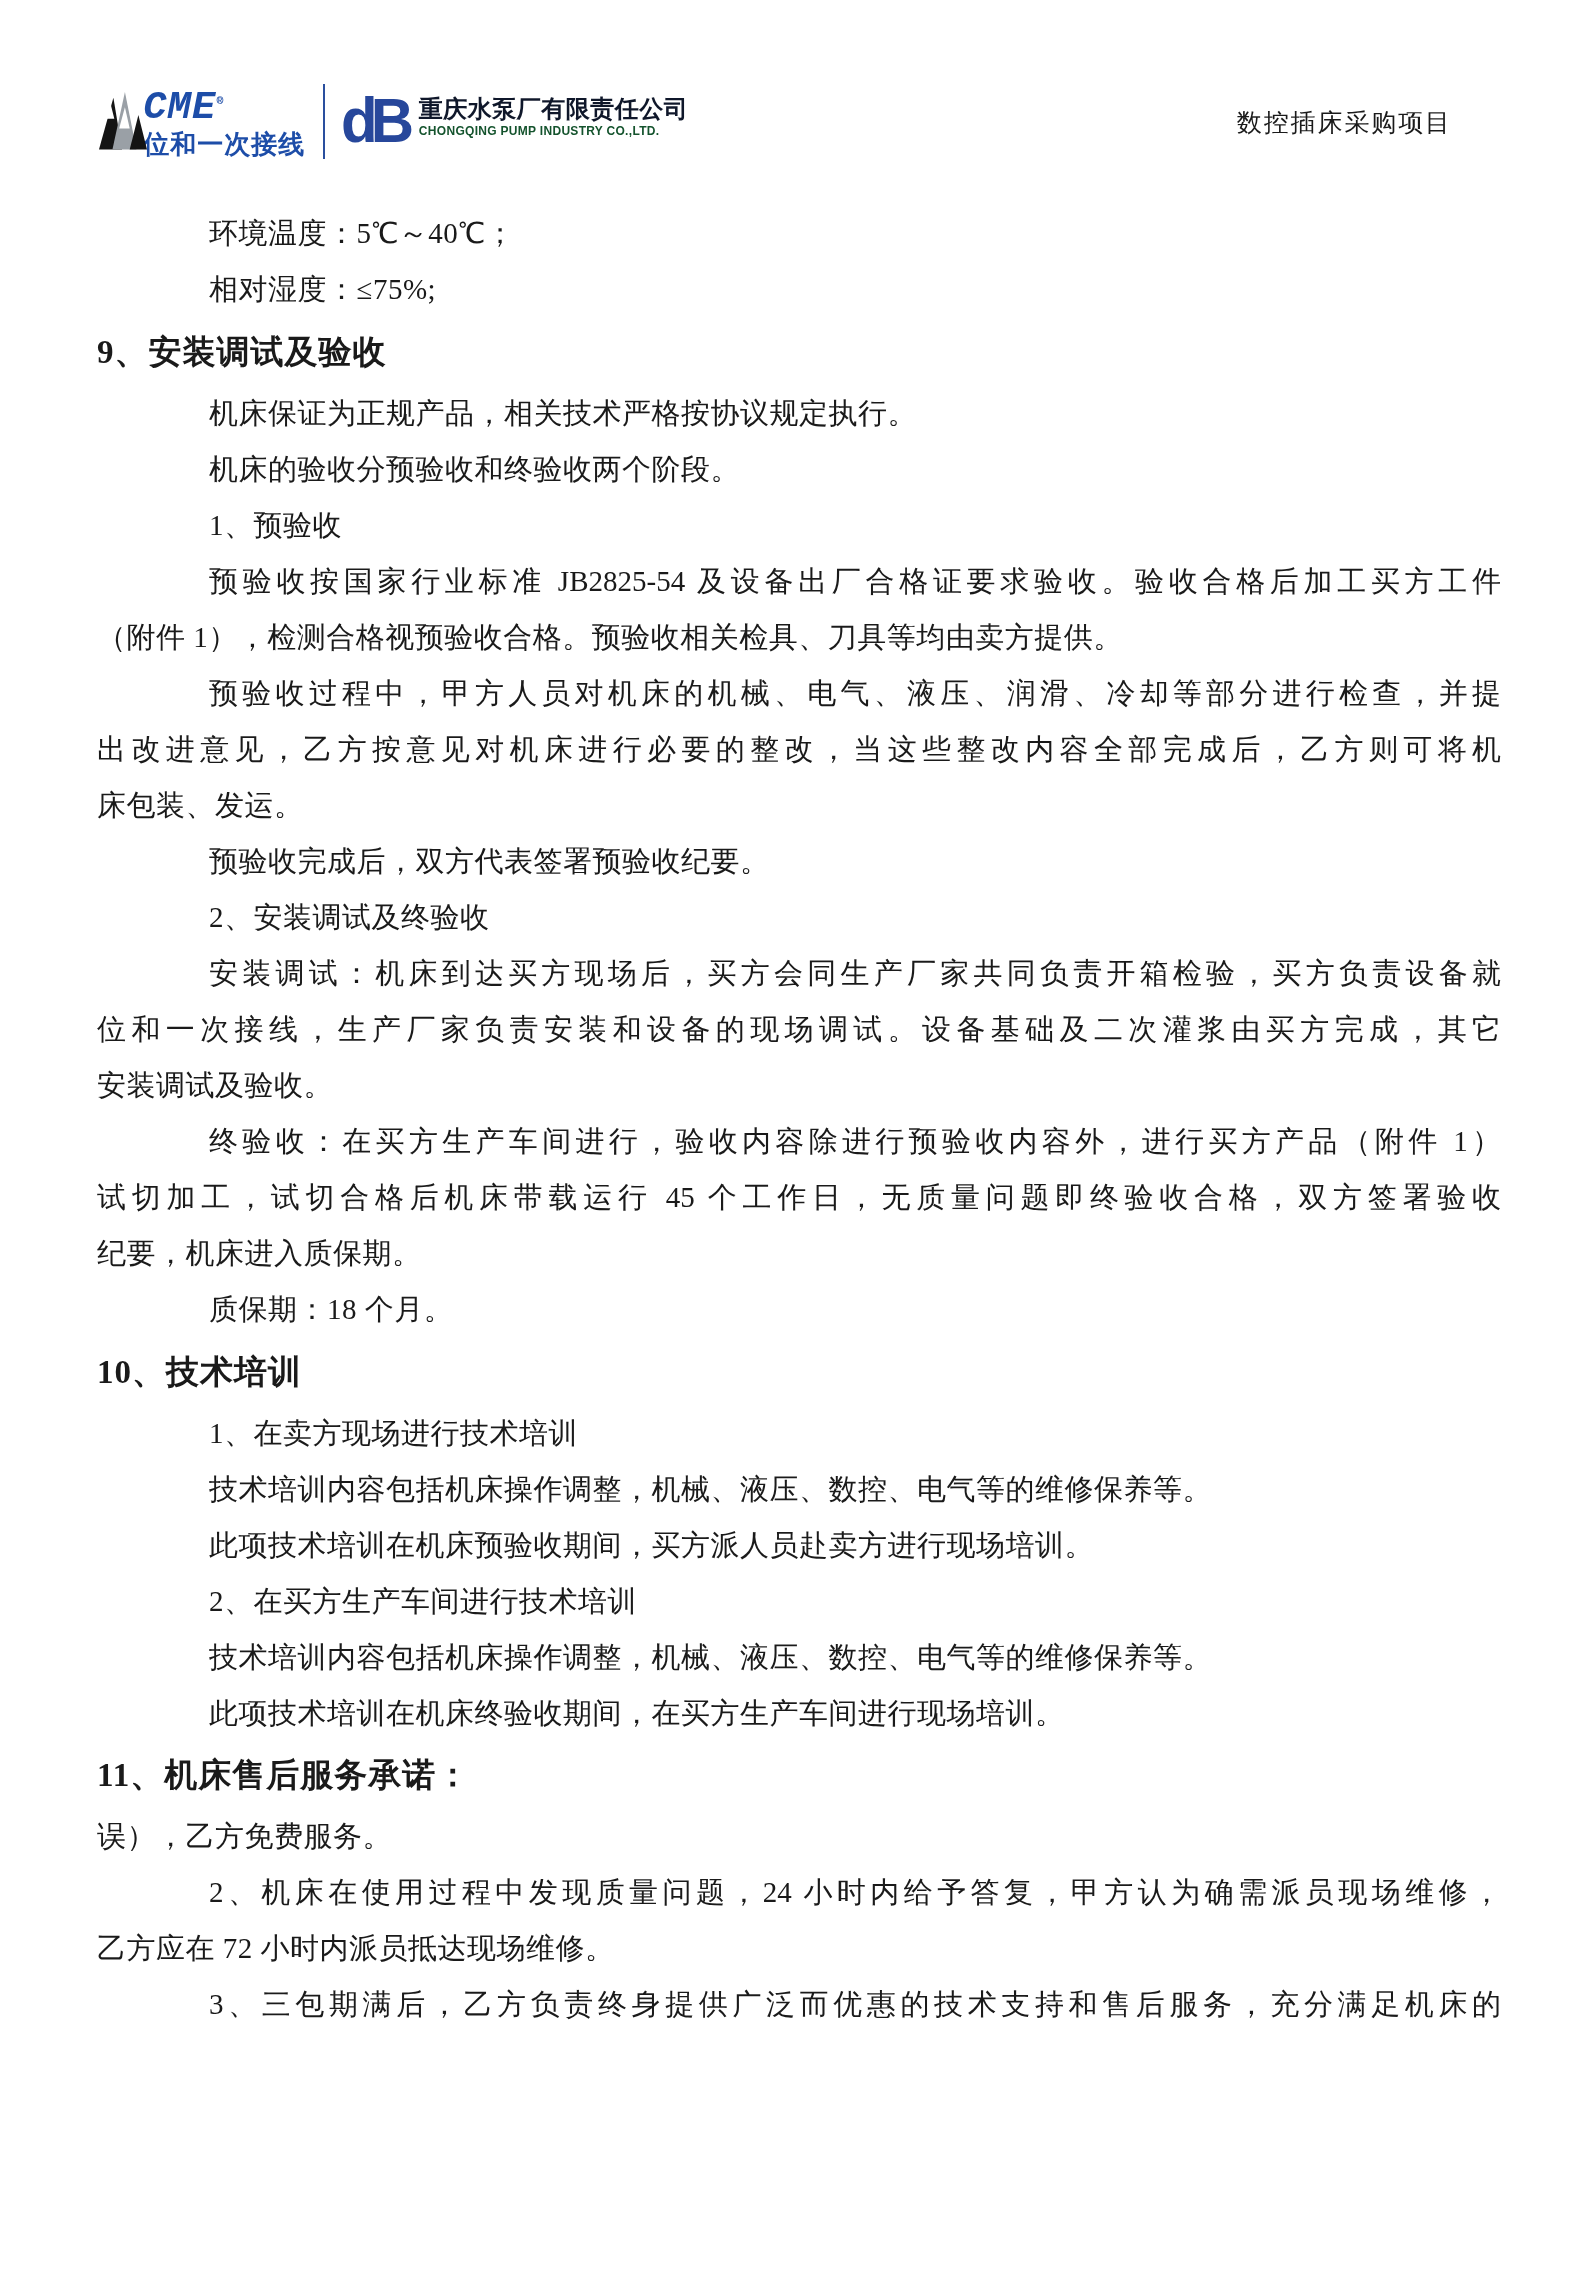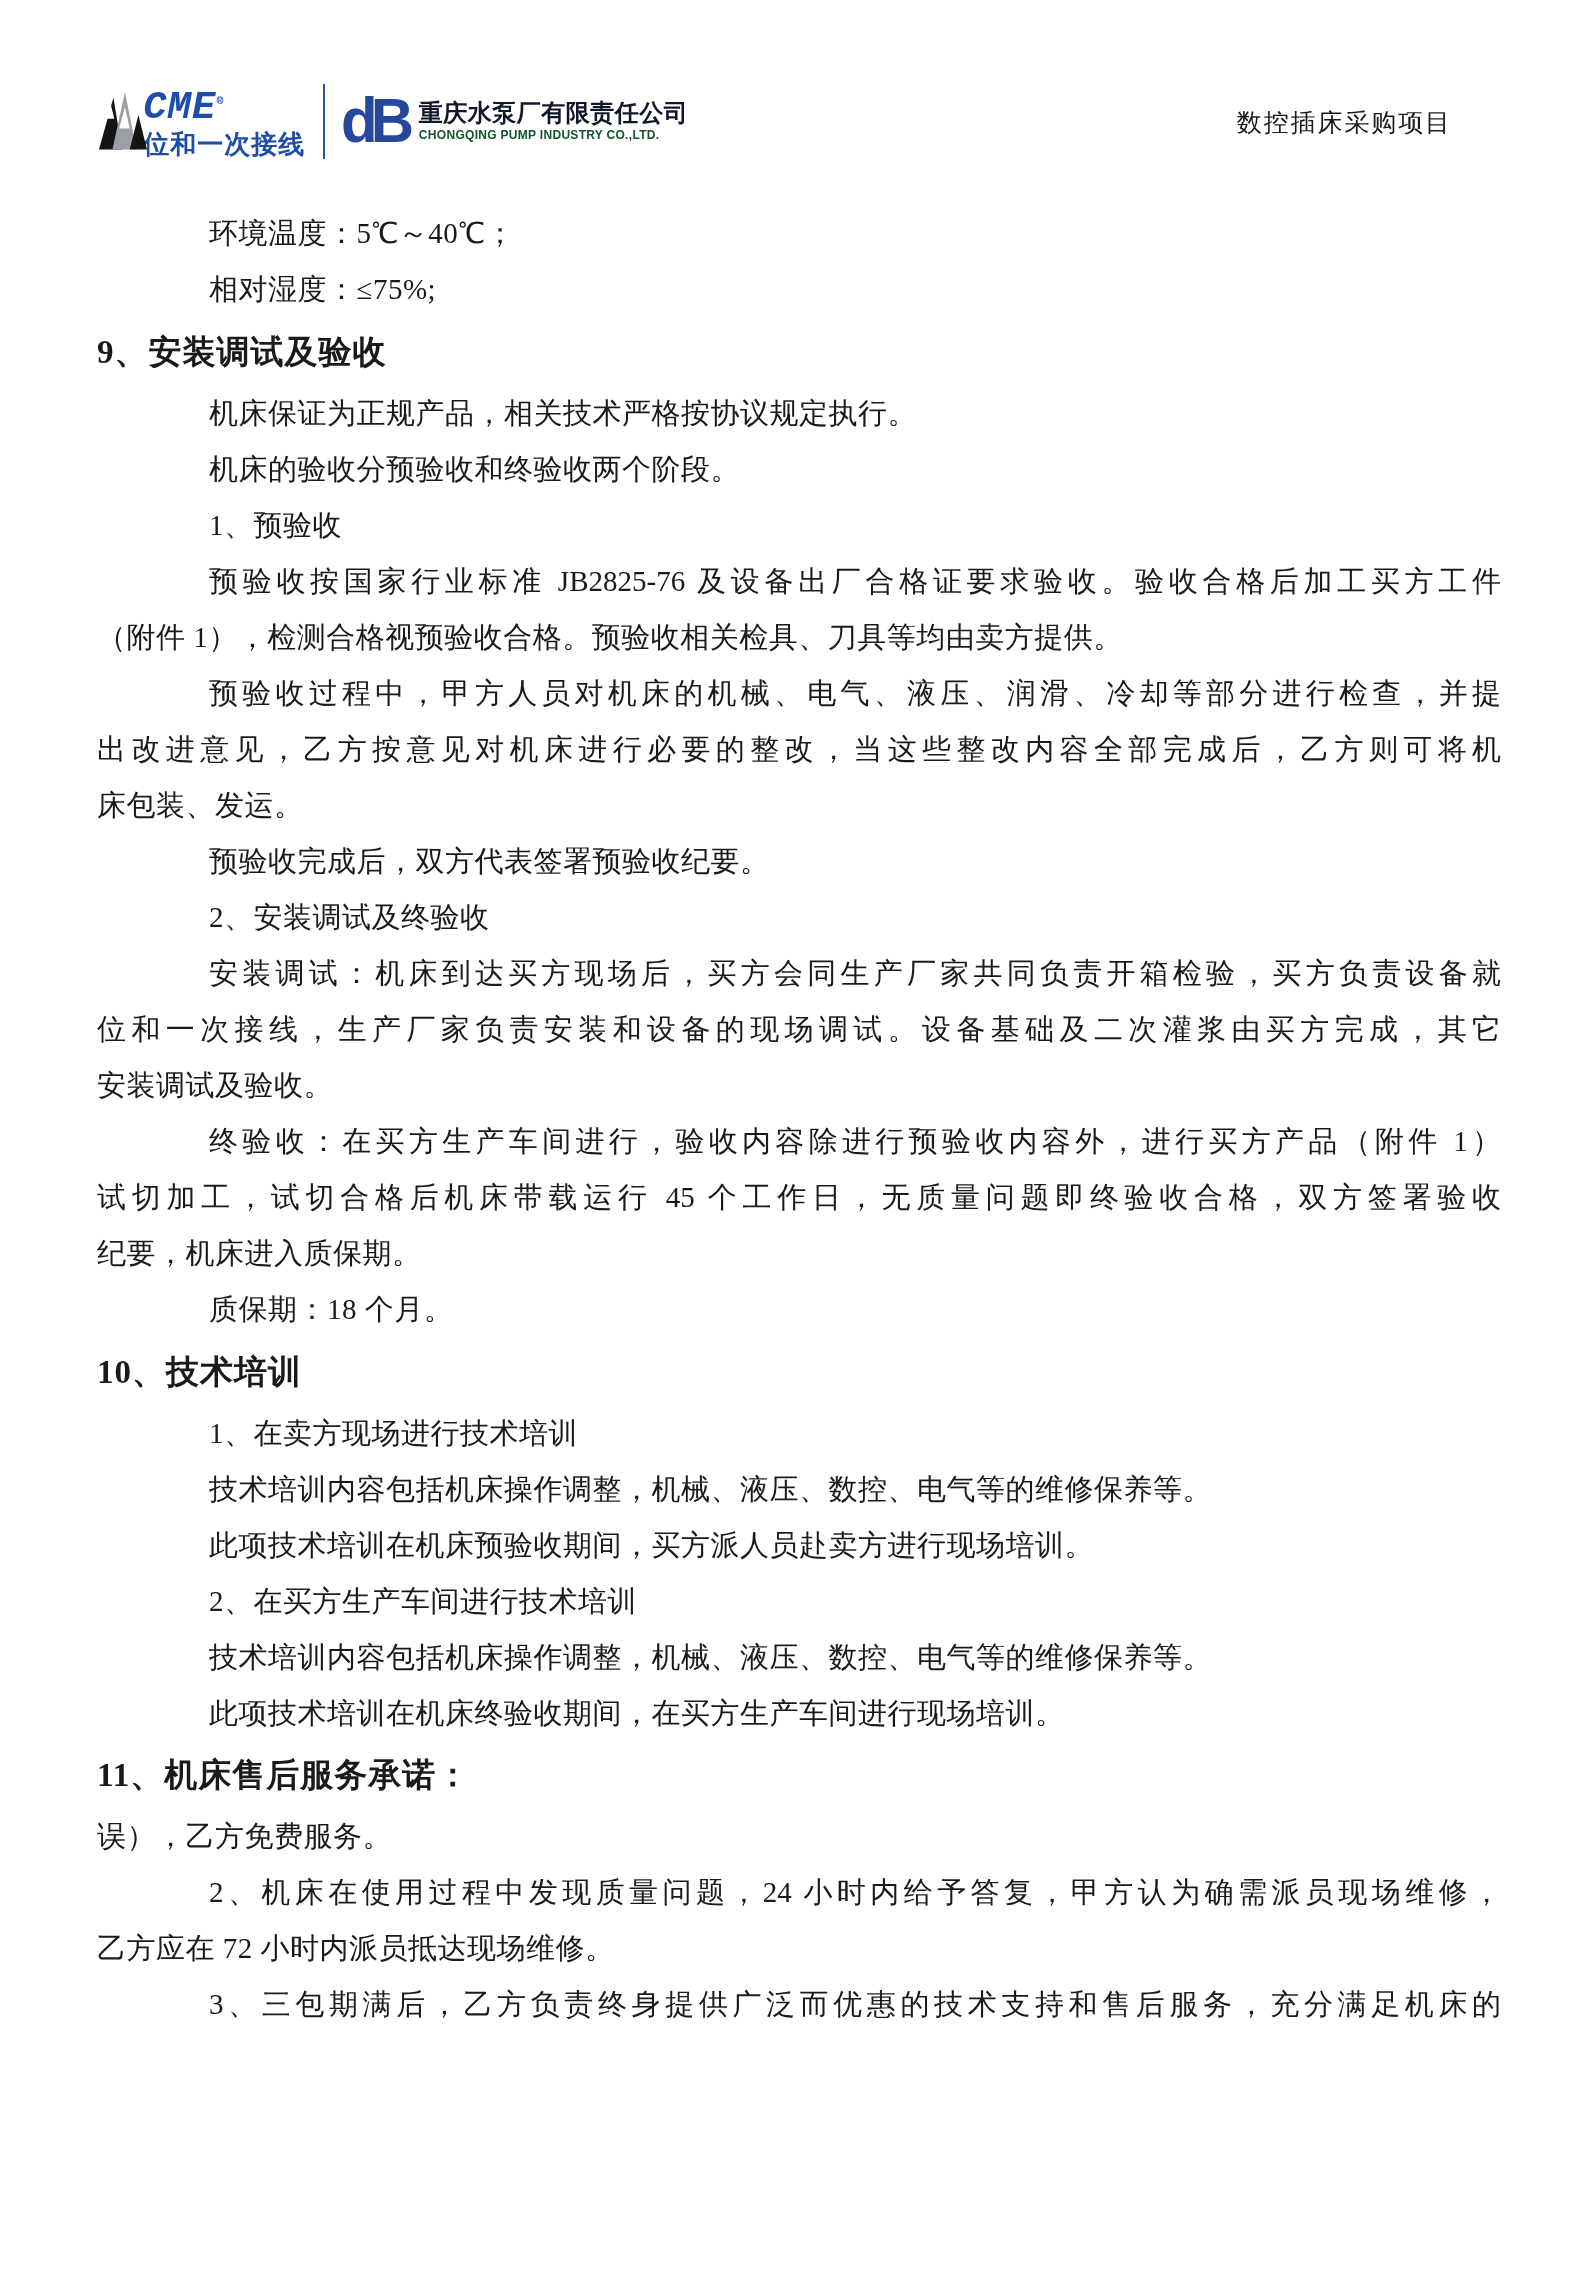--- a/index.html
+++ b/index.html
@@ -31,21 +31,21 @@
   }
   .cme-reg { font-size:11.6px; vertical-align:super; font-style:normal; }
   .cme-cn {
     font-family:"Liberation Sans", sans-serif;
     font-weight:bold; font-size:26px; line-height:33px;
     color:#1d4da8; letter-spacing:1px;
   }
 
   .logo-divider { width:2.9px; height:75px; background:#2a4f9e; margin:0 15.4px 0 17.4px; }
 
-  .pump-logo { display:flex; align-items:center; }
+  .pump-logo { display:flex; align-items:flex-start; }
   .pump-mark {
     font-family:"Liberation Sans", sans-serif;
     font-weight:bold; font-size:60px; line-height:54px;
     color:#27479b; letter-spacing:-6.8px;
     transform:scaleY(1.05);
     margin-right:11.6px;
   }
   .pump-texts { display:flex; flex-direction:column; }
   .pump-cn {
     font-family:"Liberation Sans", sans-serif;
@@ -121,21 +121,21 @@
 
   <div class="project-label">数控插床采购项目</div>
 
   <div class="content">
       <div class="line body indent">环境温度：5℃～40℃；</div>
       <div class="line body indent">相对湿度：≤75%;</div>
       <div class="line heading">9、安装调试及验收</div>
       <div class="line body indent">机床保证为正规产品，相关技术严格按协议规定执行。</div>
       <div class="line body indent">机床的验收分预验收和终验收两个阶段。</div>
       <div class="line body indent">1、预验收</div>
-      <div class="line body indent full">预验收按国家行业标准 JB2825-76 及设备出厂合格证要求验收。验收合格后加工买方工件</div>
+      <div class="line body indent full">预验收按国家行业标准 JB2825-54 及设备出厂合格证要求验收。验收合格后加工买方工件</div>
       <div class="line body">（附件 1），检测合格视预验收合格。预验收相关检具、刀具等均由卖方提供。</div>
       <div class="line body indent full">预验收过程中，甲方人员对机床的机械、电气、液压、润滑、冷却等部分进行检查，并提</div>
       <div class="line body full">出改进意见，乙方按意见对机床进行必要的整改，当这些整改内容全部完成后，乙方则可将机</div>
       <div class="line body">床包装、发运。</div>
       <div class="line body indent">预验收完成后，双方代表签署预验收纪要。</div>
       <div class="line body indent">2、安装调试及终验收</div>
       <div class="line body indent full">安装调试：机床到达买方现场后，买方会同生产厂家共同负责开箱检验，买方负责设备就</div>
       <div class="line body full">位和一次接线，生产厂家负责安装和设备的现场调试。设备基础及二次灌浆由买方完成，其它</div>
       <div class="line body">安装调试及验收。</div>
       <div class="line body indent full">终验收：在买方生产车间进行，验收内容除进行预验收内容外，进行买方产品（附件 1）</div>

